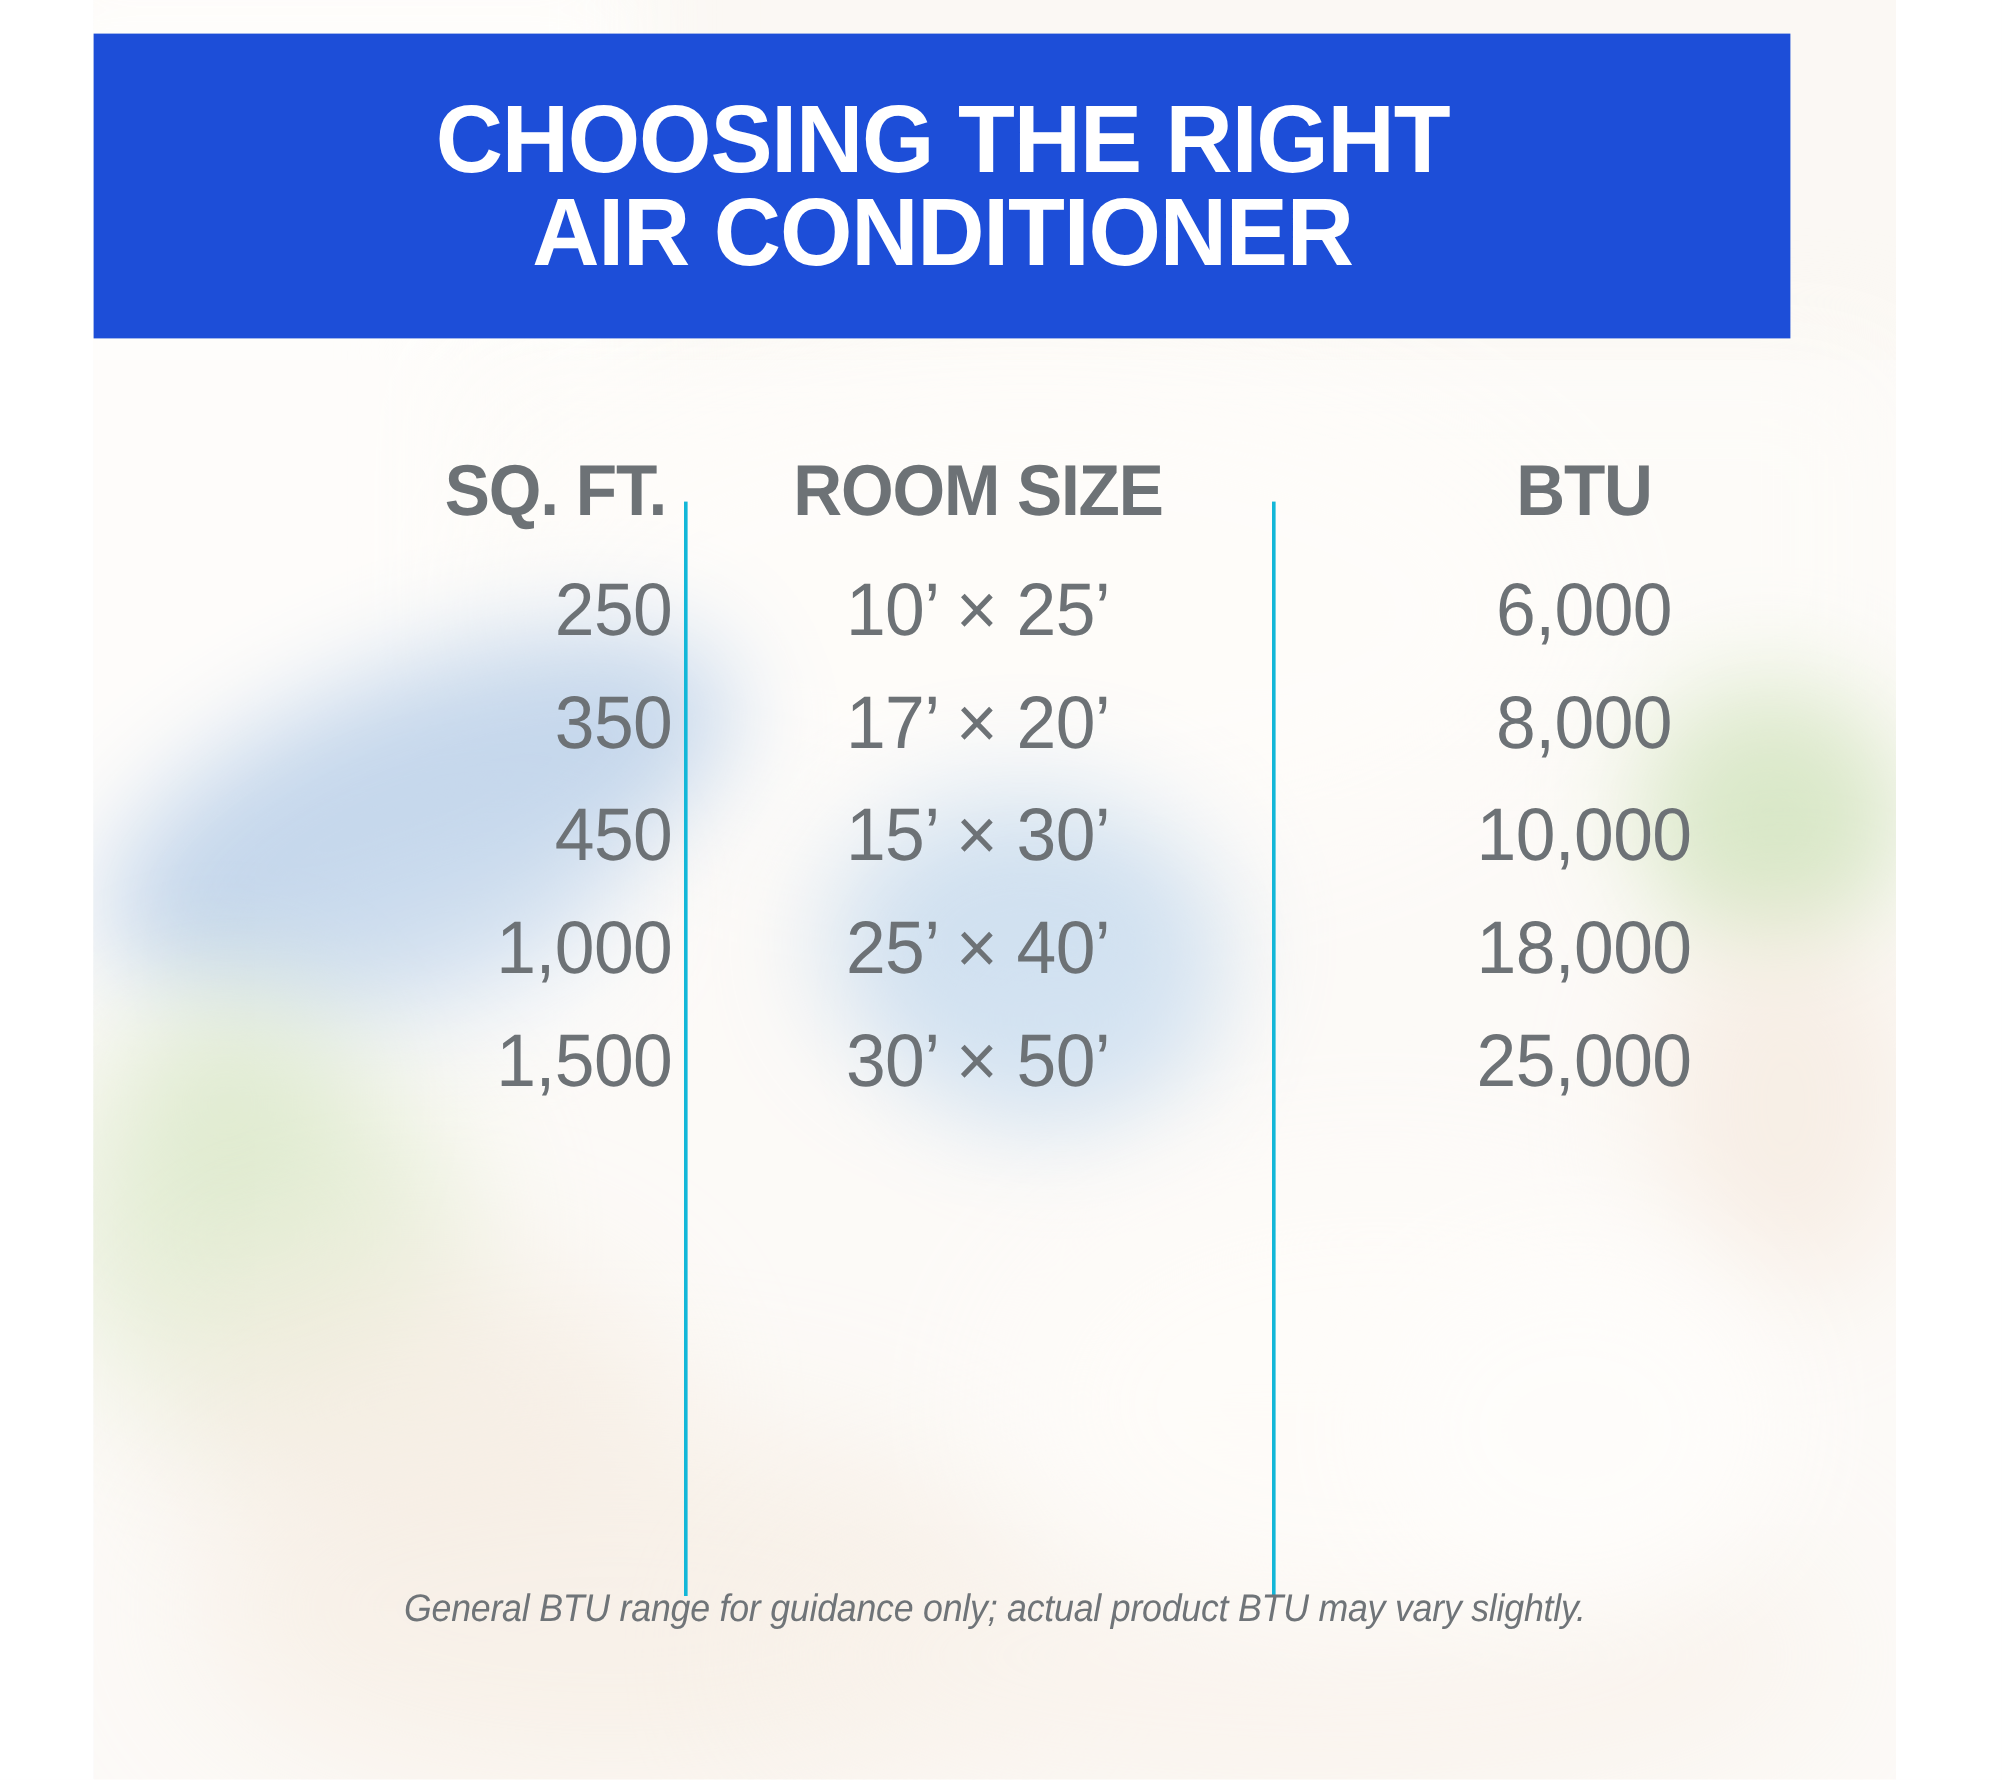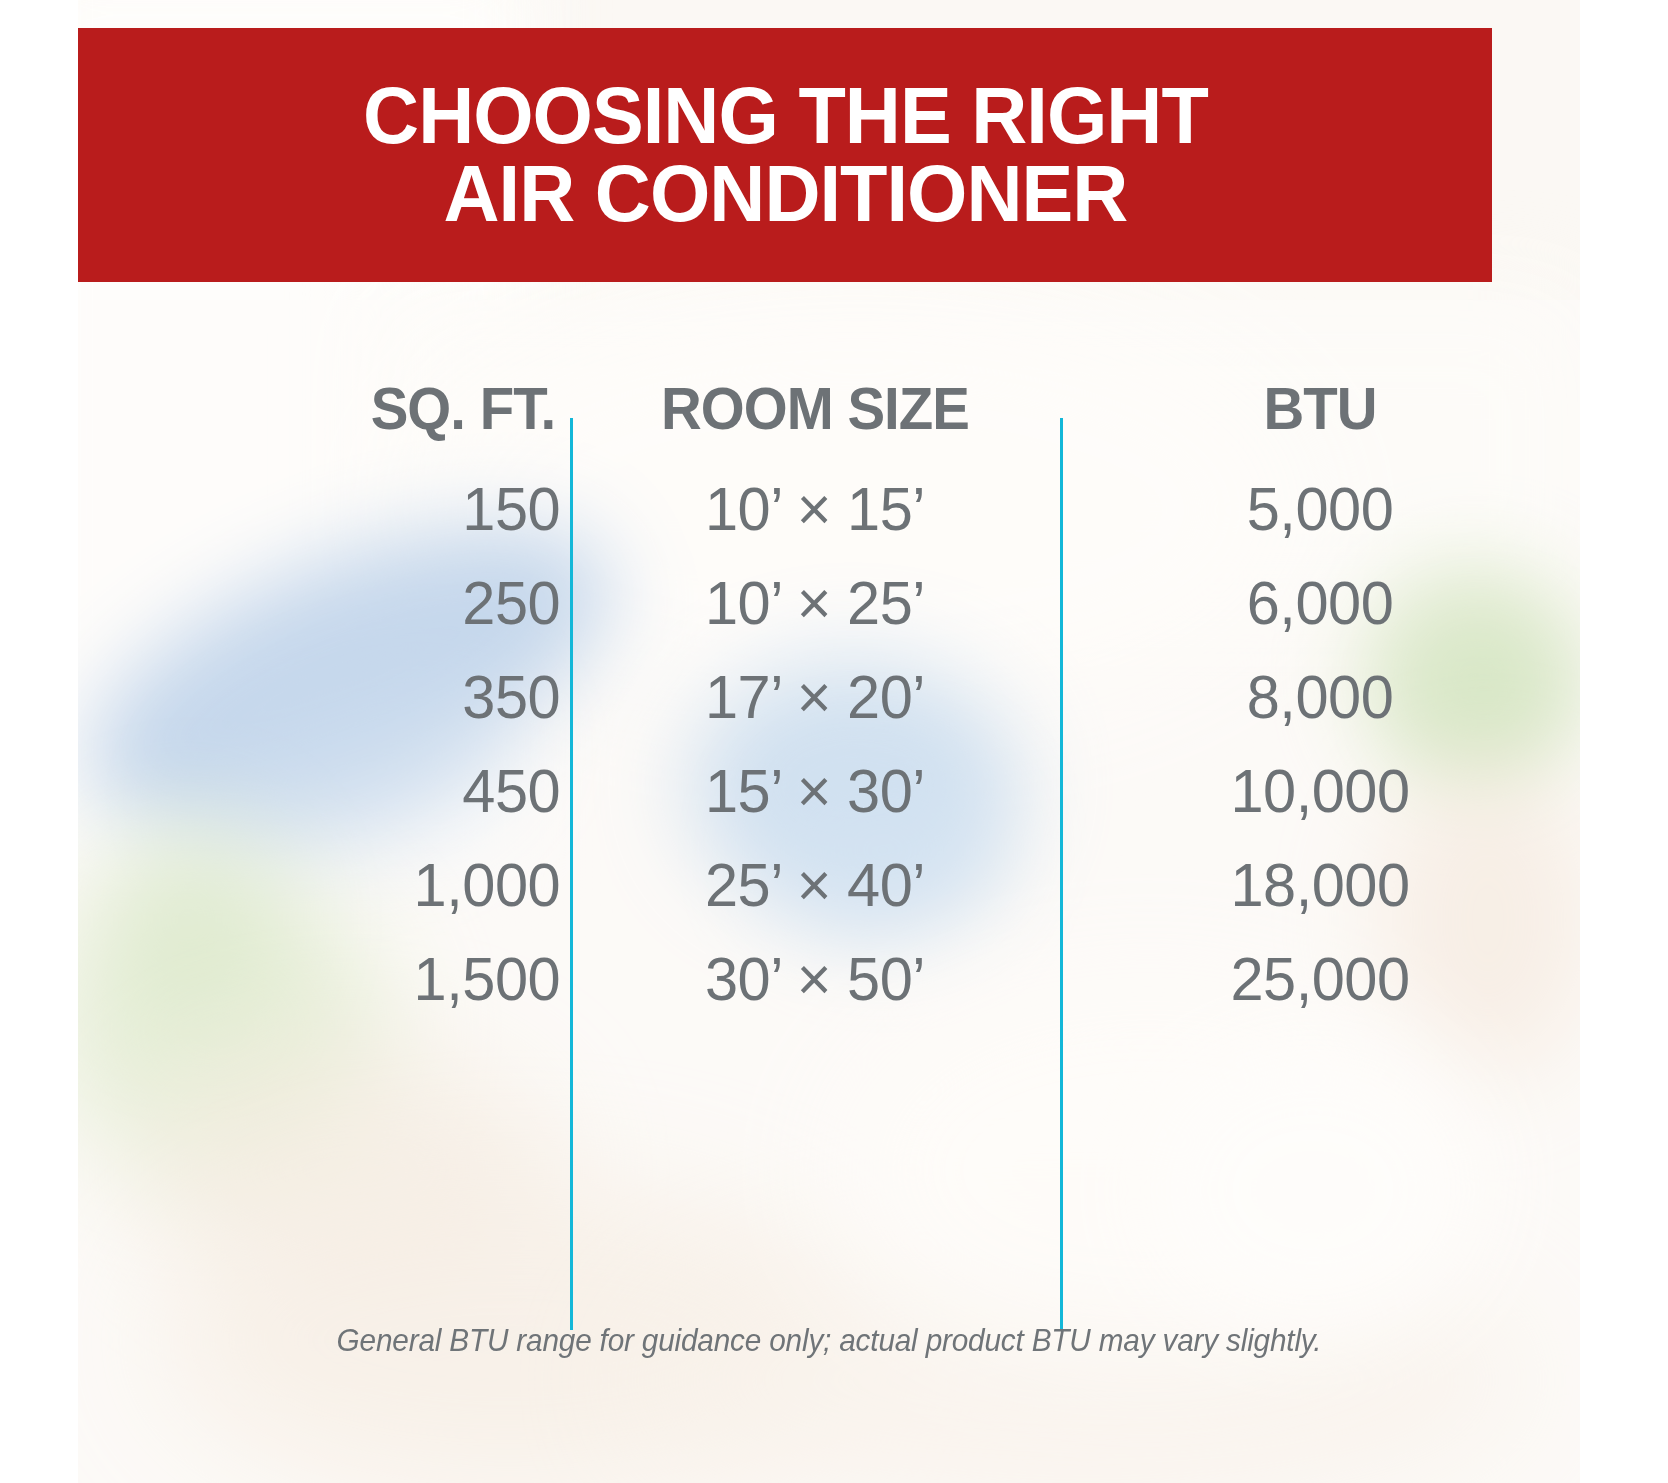--- a/index.html
+++ b/index.html
@@ -63,21 +63,21 @@
     pointer-events: none;
   }
 
   
   #header-bar {
     position: absolute;
     left: 78px;
     top: 28px;
     width: 1414px;
     height: 254px;
-    background: #b91c1c;
+    background: #1d4ed8;
     display: flex;
     align-items: center;
     justify-content: center;
   }
   #header-title {
     color: #ffffff;
     font-family: "Liberation Sans", sans-serif;
     font-weight: bold;
     font-size: 80px;
     line-height: 0.98;
@@ -207,25 +207,20 @@
       </colgroup>
       <thead>
         <tr>
           <th class="h-sqft">SQ. FT.</th>
           <th class="h-room">ROOM SIZE</th>
           <th class="h-btu">BTU</th>
         </tr>
       </thead>
       <tbody>
         <tr>
-          <td class="c-sqft">150</td>
-          <td class="c-room">10’ × 15’</td>
-          <td class="c-btu">5,000</td>
-        </tr>
-        <tr>
           <td class="c-sqft">250</td>
           <td class="c-room">10’ × 25’</td>
           <td class="c-btu">6,000</td>
         </tr>
         <tr>
           <td class="c-sqft">350</td>
           <td class="c-room">17’ × 20’</td>
           <td class="c-btu">8,000</td>
         </tr>
         <tr>

